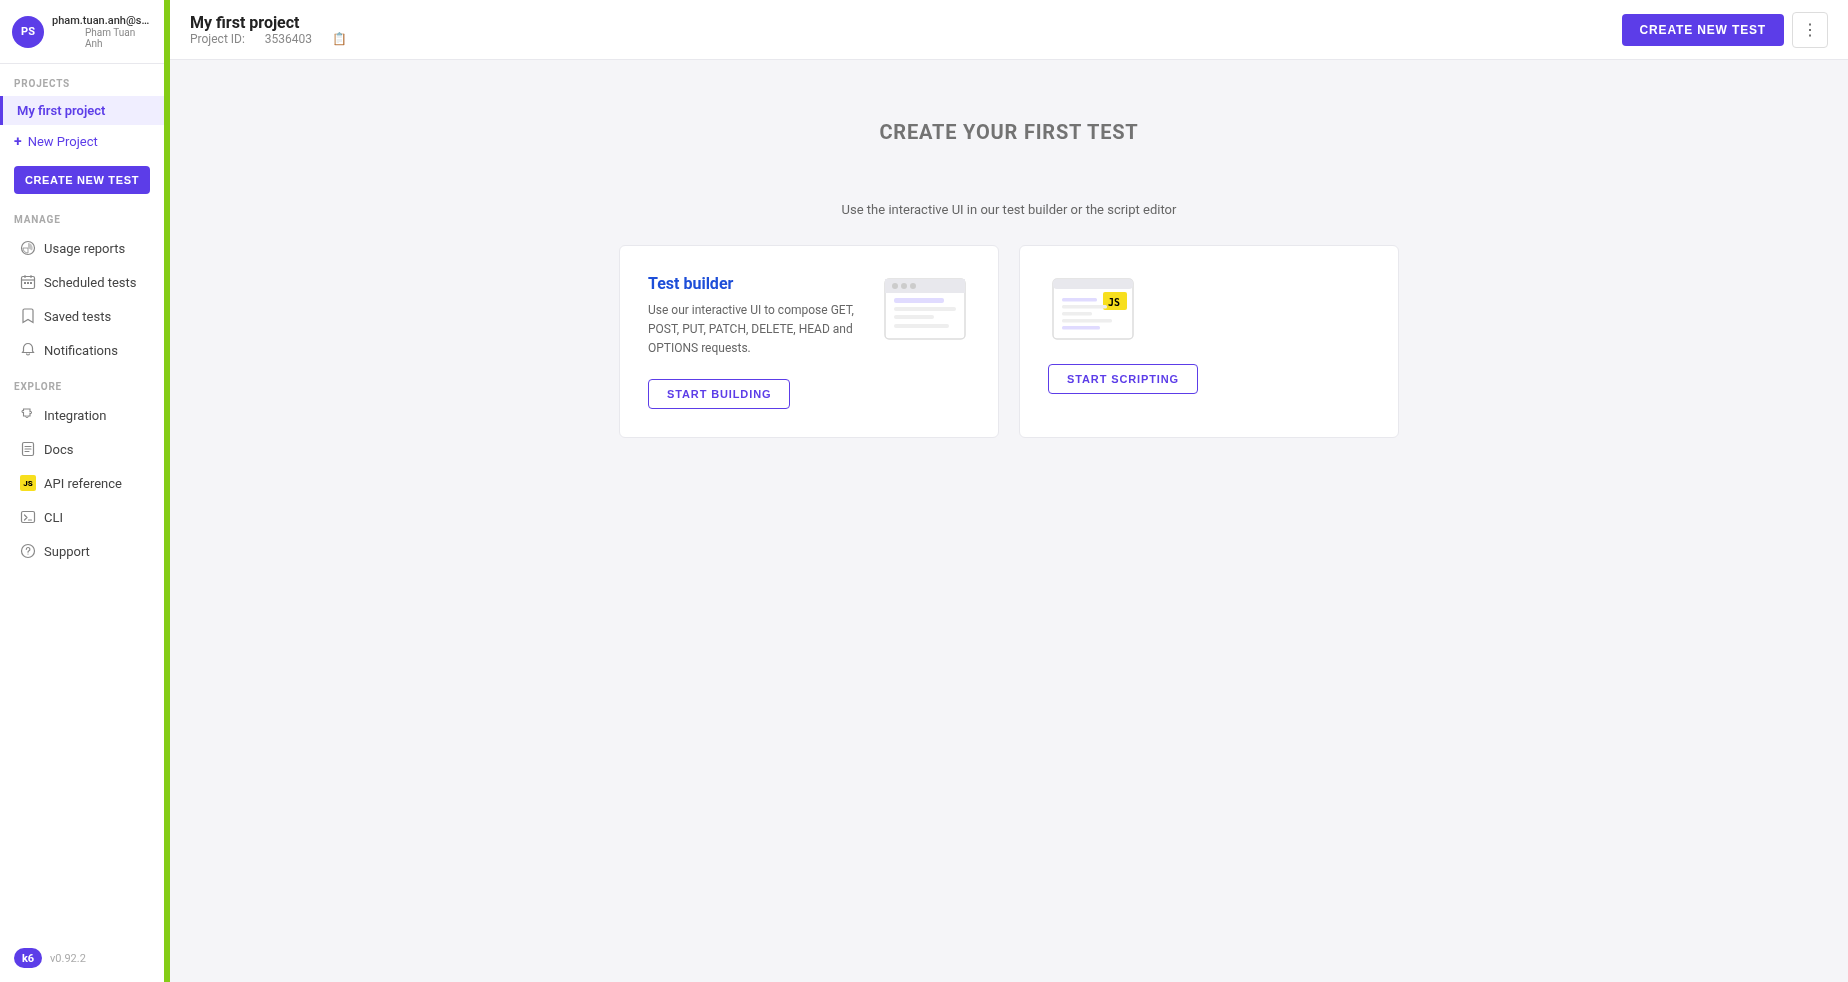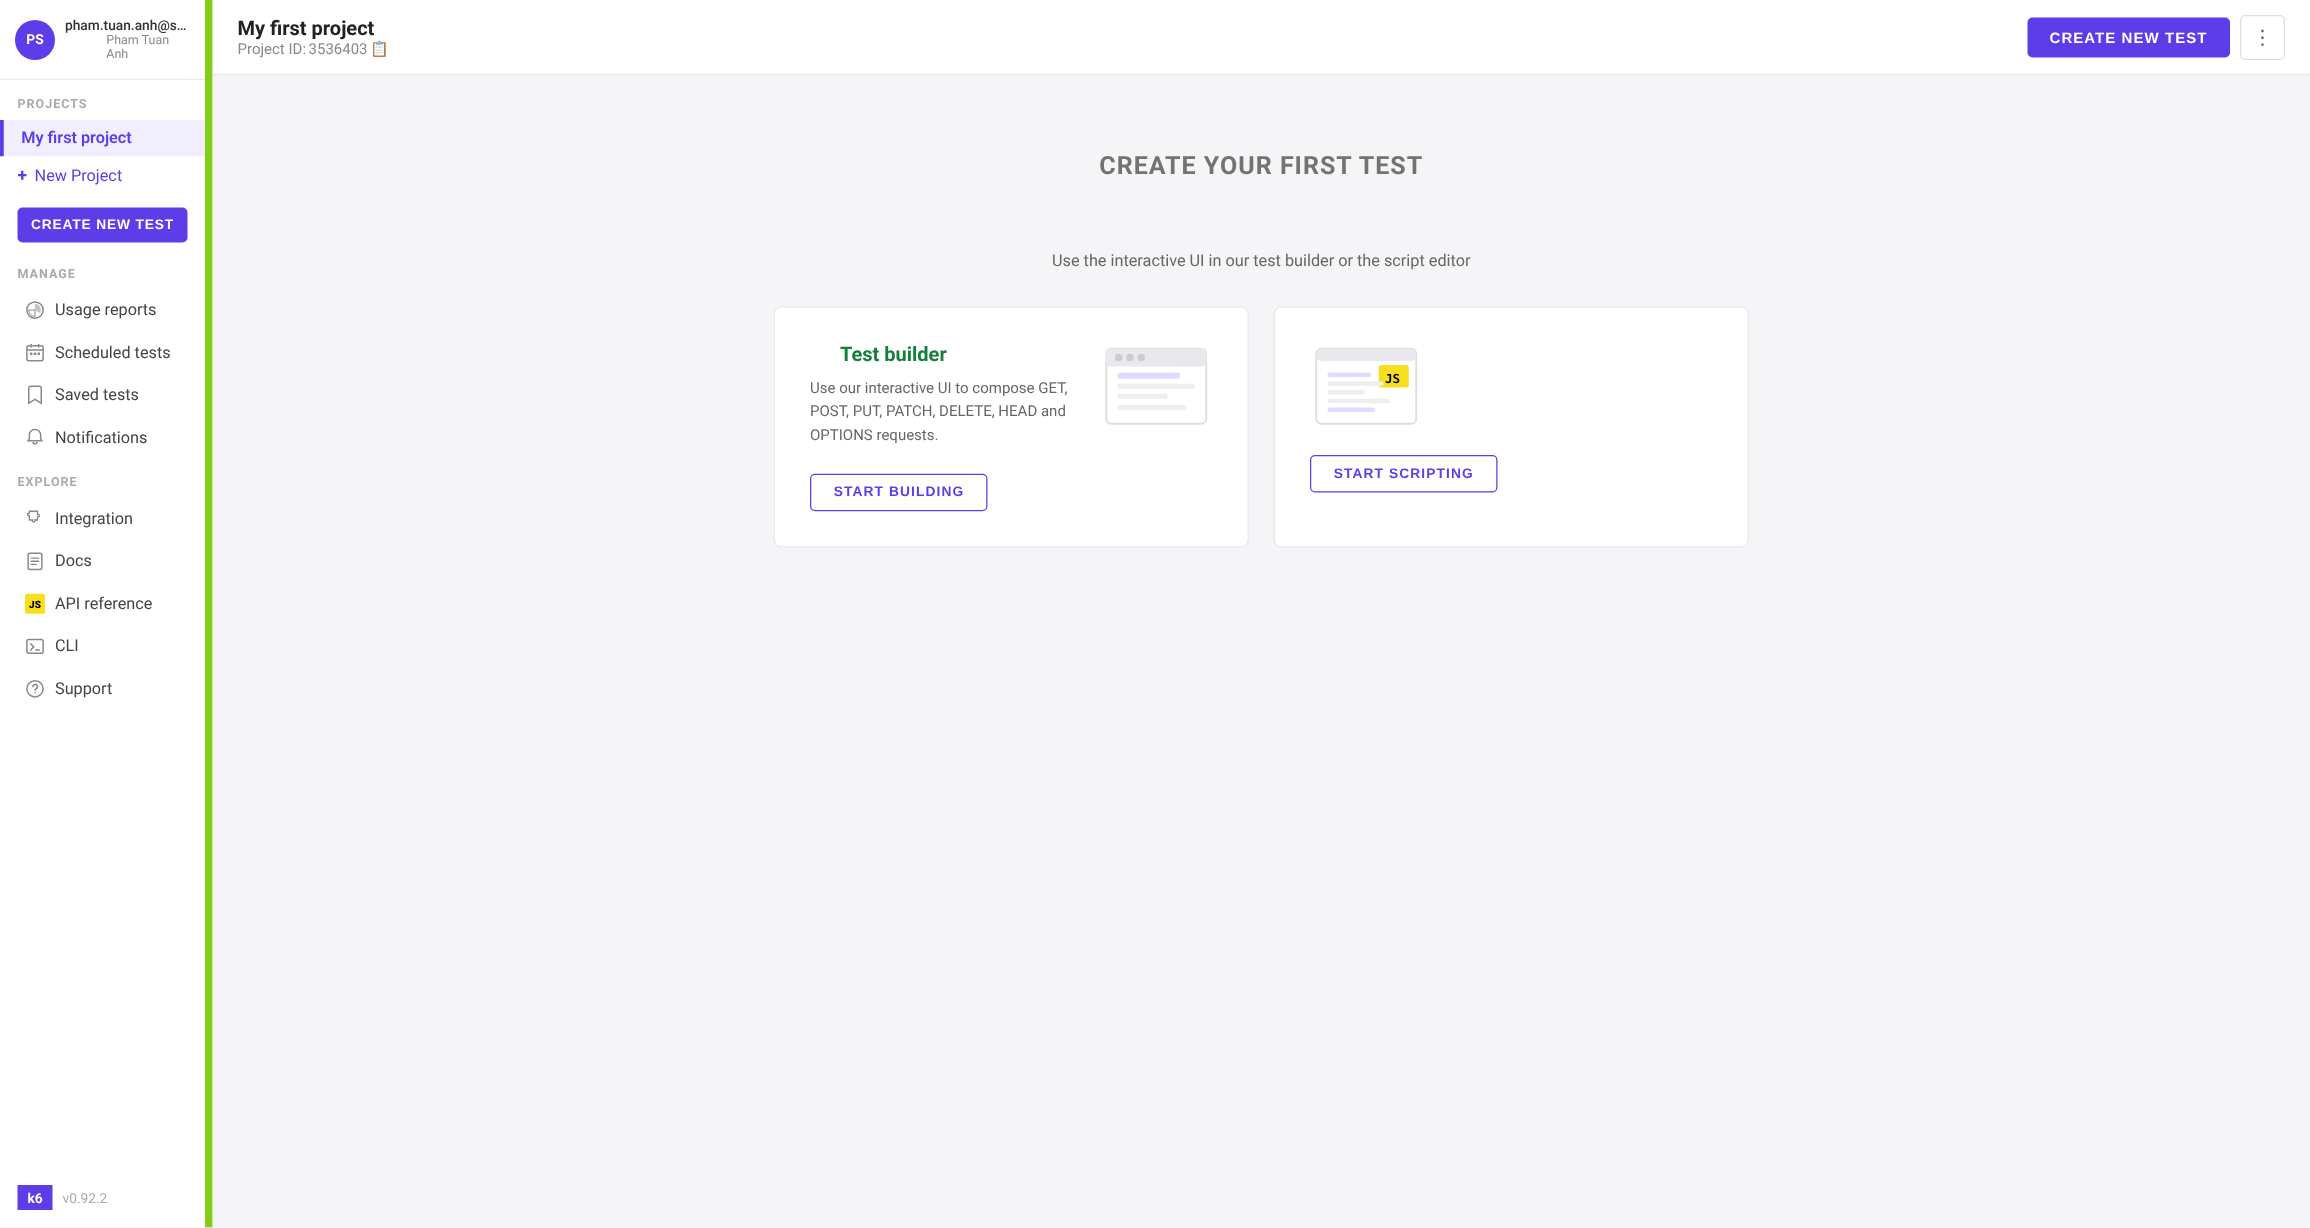--- a/index.html
+++ b/index.html
@@ -105,21 +105,21 @@
       margin-top: auto;
       padding: 14px;
       display: flex;
       align-items: center;
       gap: 8px;
     }
     .k6-logo {
       width: 28px;
       height: 20px;
       background: #5c3de8;
-      border-radius: 0;
+      border-radius: 12px;
       display: flex;
       align-items: center;
       justify-content: center;
       color: #fff;
       font-size: 11px;
       font-weight: 700;
     }
     .version-text { font-size: 11px; color: #aaa; }
 
     
@@ -133,21 +133,21 @@
       background: #fff;
       border-bottom: 1px solid #e8e8ed;
       padding: 0 20px;
       height: 60px;
       display: flex;
       align-items: center;
       justify-content: space-between;
     }
     .topbar-left { display: flex; flex-direction: column; }
     .topbar-title { font-size: 16px; font-weight: 700; color: #222; }
-    .topbar-sub { font-size: 12px; color: #888; display: flex; align-items: flex-end; gap: 2px; }
+    .topbar-sub { font-size: 12px; color: #888; display: flex; align-items: flex-end; gap: 20px; }
     .copy-icon { font-size: 12px; color: #aaa; }
 
     .topbar-right { display: flex; align-items: center; gap: 8px; }
     .create-new-test-btn {
       background: #5c3de8;
       color: #fff;
       border: none;
       border-radius: 4px;
       font-size: 12px;
       font-weight: 700;
@@ -224,23 +224,22 @@
     .card-header {
       display: flex;
       align-items: flex-start;
       justify-content: space-between;
       gap: 12px;
     }
     .card-text { flex: 1; }
     .card-title {
       font-size: 16px;
       font-weight: 700;
-      color: #15803d;
+      color: #1d4ed8;
       margin-bottom: 8px;
-      margin-left: 24px;
     }
     .card-desc {
       font-size: 12px;
       color: #666;
       line-height: 1.6;
     }
     .card-illustration {
       width: 90px;
       height: 70px;
       flex-shrink: 0;

